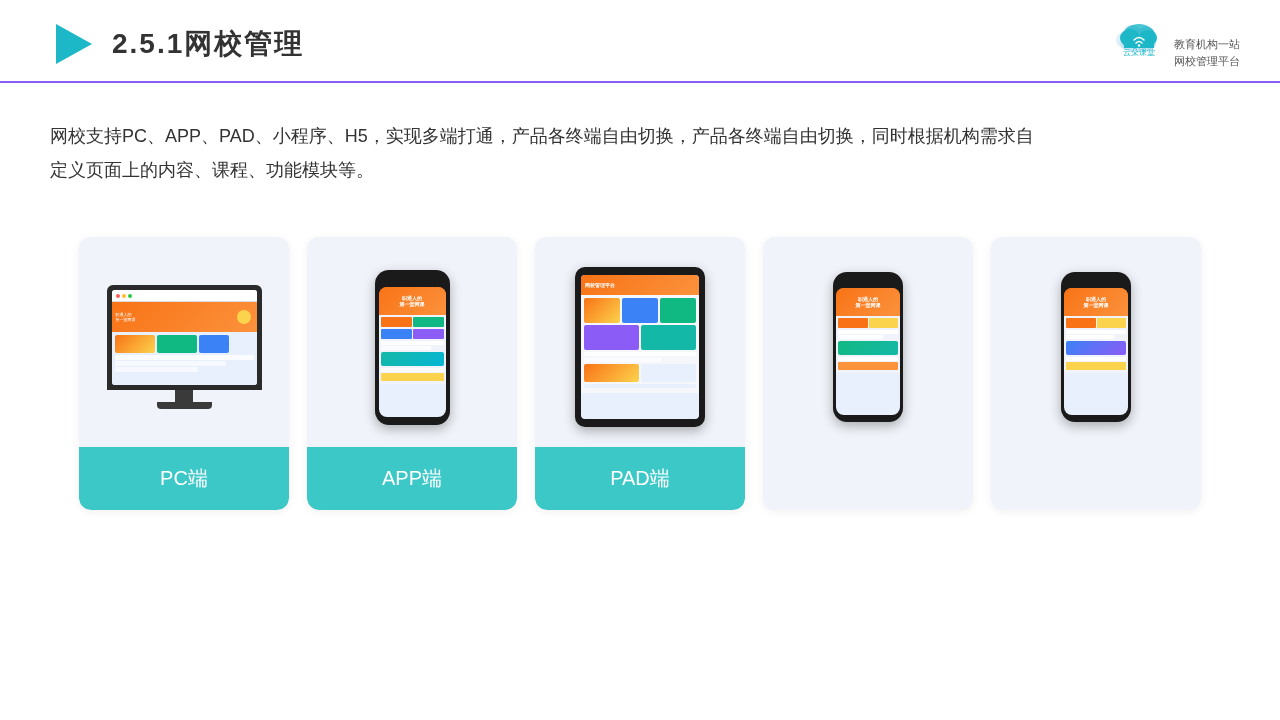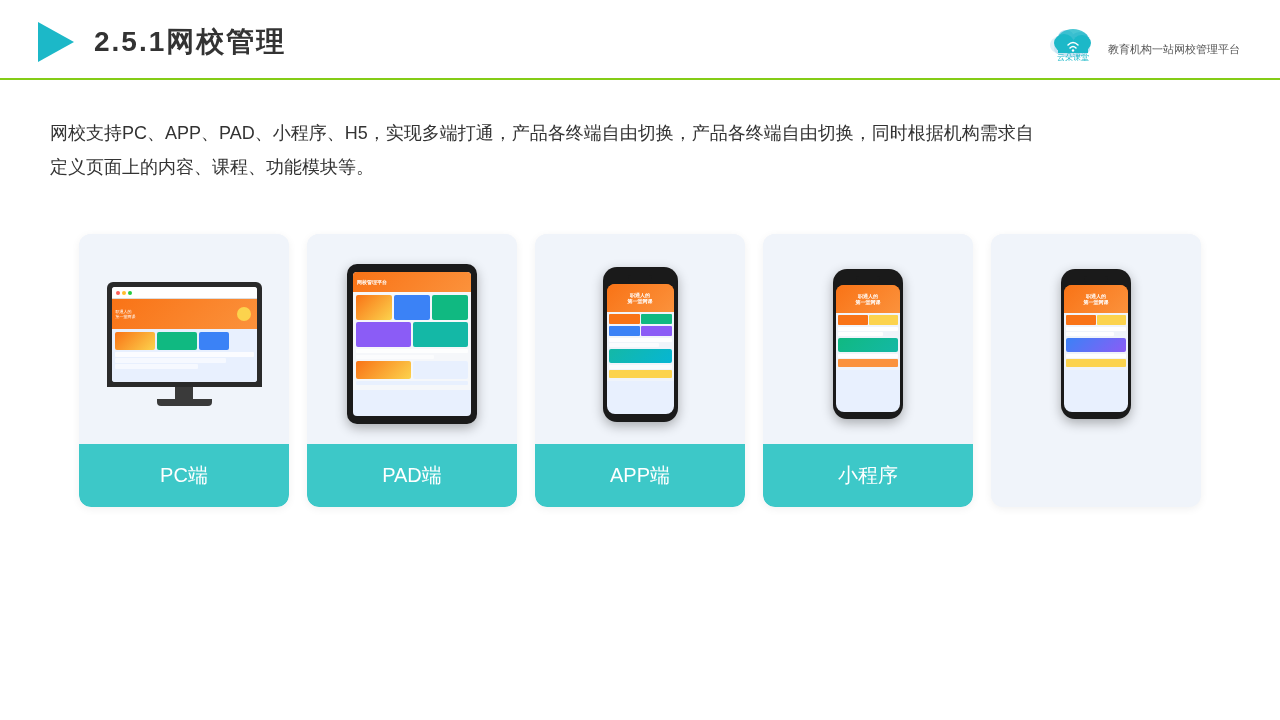--- a/index.html
+++ b/index.html
@@ -10,22 +10,22 @@
       font-family: 'Microsoft YaHei', '微软雅黑', sans-serif;
       overflow: hidden;
       position: relative;
     }
 
     
     .header {
       display: flex;
       align-items: center;
       justify-content: space-between;
-      padding: 18px 40px 12px 30px;
-      border-bottom: 2px solid #84cc16;
+      padding: 18px 40px 12px 48px;
+      border-bottom: 2px solid #8b5cf6;
     }
     .header-left {
       display: flex;
       align-items: center;
       gap: 16px;
     }
     .logo-arrow {
       width: 48px;
       height: 48px;
     }
@@ -287,21 +287,21 @@
         <ellipse cx="20" cy="20" rx="10" ry="9" fill="#1cb8c8"></ellipse>
         <ellipse cx="38" cy="20" rx="9" ry="8" fill="#1cb8c8"></ellipse>
         <rect x="14" y="20" width="30" height="10" fill="#1cb8c8"></rect>
 
         <path d="M24 22 Q29 17 34 22" stroke="#fff" stroke-width="1.5" fill="none" stroke-linecap="round"></path>
         <path d="M26 25 Q29 22 32 25" stroke="#fff" stroke-width="1.5" fill="none" stroke-linecap="round"></path>
         <circle cx="29" cy="27.5" r="1.2" fill="#fff"></circle>
 
         <text x="29" y="37" text-anchor="middle" font-size="8" fill="#1cb8c8" font-family="Microsoft YaHei">云朵课堂</text>
       </svg>
-      <div style="display:flex;flex-direction:row;font-size:11px;color:#555;line-height:1.5;margin-top:18px;">
+      <div style="display:flex;flex-direction:column;font-size:11px;color:#555;line-height:1.5;margin-top:18px;">
         <span>教育机构一站</span>
         <span>网校管理平台</span>
       </div>
     </div>
   </div>
 </div>
 
 <div class="description">
   <p>网校支持PC、APP、PAD、小程序、H5，实现多端打通，产品各终端自由切换，产品各终端自由切换，同时根据机构需求自定义页面上的内容、课程、功能模块等。</p>
 </div>
@@ -344,20 +344,49 @@
         </div>
         <div class="monitor-stand-neck"></div>
         <div class="monitor-stand-base"></div>
       </div>
     </div>
     <div class="card-label">PC端</div>
   </div>
 
   <div class="card">
     <div class="card-image-area">
+      <div class="phone-mockup">
+        <div class="phone-notch"></div>
+        <div class="phone-screen">
+          <div class="phone-screen-header">
+            <div class="phone-screen-header-text">职通人的<br>第一堂网课</div>
+          </div>
+          <div style="background:#f0f4fa;padding:2px;flex:1;">
+            <div style="display:flex;gap:1px;margin-bottom:2px;">
+              <div style="flex:1;height:10px;background:#f97316;border-radius:1px;"></div>
+              <div style="flex:1;height:10px;background:#10b981;border-radius:1px;"></div>
+            </div>
+            <div style="display:flex;gap:1px;margin-bottom:2px;">
+              <div style="flex:1;height:10px;background:#3b82f6;border-radius:1px;"></div>
+              <div style="flex:1;height:10px;background:#8b5cf6;border-radius:1px;"></div>
+            </div>
+            <div style="height:4px;background:#fff;border-radius:1px;margin:1px 0;opacity:0.9;"></div>
+            <div style="height:4px;background:#fff;border-radius:1px;margin:1px 0;opacity:0.7;width:80%;"></div>
+            <div style="height:14px;background:linear-gradient(135deg,#14b8a6,#06b6d4);border-radius:2px;margin:2px 0;"></div>
+            <div style="height:4px;background:#fff;border-radius:1px;margin:1px 0;opacity:0.6;"></div>
+            <div style="height:8px;background:#fcd34d;border-radius:1px;margin:1px 0;"></div>
+          </div>
+        </div>
+      </div>
+    </div>
+    <div class="card-label">APP端</div>
+  </div>
+
+  <div class="card">
+    <div class="card-image-area">
       <div class="tablet-mockup">
         <div class="tablet-screen">
           <div class="tablet-header">
             <div class="tablet-header-text">网校管理平台</div>
           </div>
           <div class="tablet-body">
             <div class="tablet-row">
               <div class="tablet-card tc-orange"></div>
               <div class="tablet-card tc-blue"></div>
               <div class="tablet-card tc-green"></div>
@@ -371,49 +400,20 @@
             <div style="display:flex;gap:2px;margin-top:2px;">
               <div style="height:18px;flex:1;background:linear-gradient(135deg,#f97316,#fcd34d);border-radius:2px;"></div>
               <div style="height:18px;flex:1;background:#e8f0fe;border-radius:2px;"></div>
             </div>
             <div style="height:4px;background:#e8f0fe;border-radius:1px;margin:2px 0;"></div>
           </div>
         </div>
       </div>
     </div>
     <div class="card-label">PAD端</div>
-  </div>
-
-  <div class="card">
-    <div class="card-image-area">
-      <div class="phone-mockup">
-        <div class="phone-notch"></div>
-        <div class="phone-screen">
-          <div class="phone-screen-header">
-            <div class="phone-screen-header-text">职通人的<br>第一堂网课</div>
-          </div>
-          <div style="background:#f0f4fa;padding:2px;flex:1;">
-            <div style="display:flex;gap:1px;margin-bottom:2px;">
-              <div style="flex:1;height:10px;background:#f97316;border-radius:1px;"></div>
-              <div style="flex:1;height:10px;background:#10b981;border-radius:1px;"></div>
-            </div>
-            <div style="display:flex;gap:1px;margin-bottom:2px;">
-              <div style="flex:1;height:10px;background:#3b82f6;border-radius:1px;"></div>
-              <div style="flex:1;height:10px;background:#8b5cf6;border-radius:1px;"></div>
-            </div>
-            <div style="height:4px;background:#fff;border-radius:1px;margin:1px 0;opacity:0.9;"></div>
-            <div style="height:4px;background:#fff;border-radius:1px;margin:1px 0;opacity:0.7;width:80%;"></div>
-            <div style="height:14px;background:linear-gradient(135deg,#14b8a6,#06b6d4);border-radius:2px;margin:2px 0;"></div>
-            <div style="height:4px;background:#fff;border-radius:1px;margin:1px 0;opacity:0.6;"></div>
-            <div style="height:8px;background:#fcd34d;border-radius:1px;margin:1px 0;"></div>
-          </div>
-        </div>
-      </div>
-    </div>
-    <div class="card-label">APP端</div>
   </div>
 
   <div class="card">
     <div class="card-image-area">
       <div class="mini-phone">
         <div class="phone-notch"></div>
         <div class="phone-screen">
           <div class="phone-screen-header">
             <div class="phone-screen-header-text">职通人的<br>第一堂网课</div>
           </div>
@@ -424,21 +424,20 @@
             </div>
             <div style="height:4px;background:#fff;border-radius:1px;margin:1px 0;"></div>
             <div style="height:4px;background:#fff;border-radius:1px;margin:1px 0;width:75%;"></div>
             <div style="height:14px;background:linear-gradient(135deg,#10b981,#14b8a6);border-radius:2px;margin:2px 0;"></div>
             <div style="height:4px;background:#fff;border-radius:1px;margin:1px 0;"></div>
             <div style="height:8px;background:#fb923c;border-radius:1px;margin:1px 0;"></div>
           </div>
         </div>
       </div>
     </div>
-    <div class="card-label">小程序</div>
   </div>
 
   <div class="card">
     <div class="card-image-area">
       <div class="mini-phone">
         <div class="phone-notch"></div>
         <div class="phone-screen">
           <div class="phone-screen-header">
             <div class="phone-screen-header-text">职通人的<br>第一堂网课</div>
           </div>

